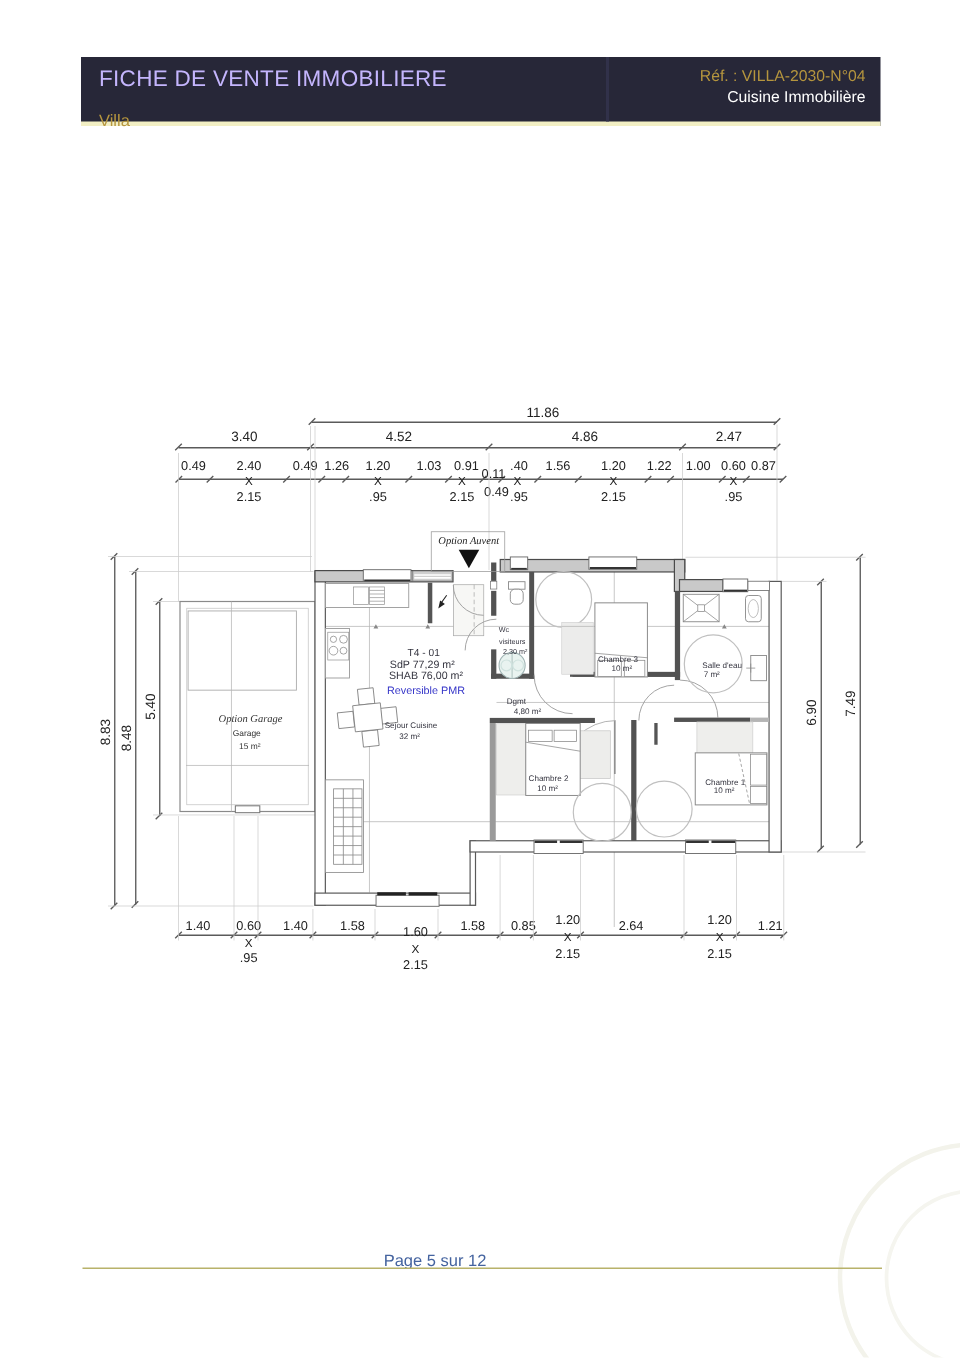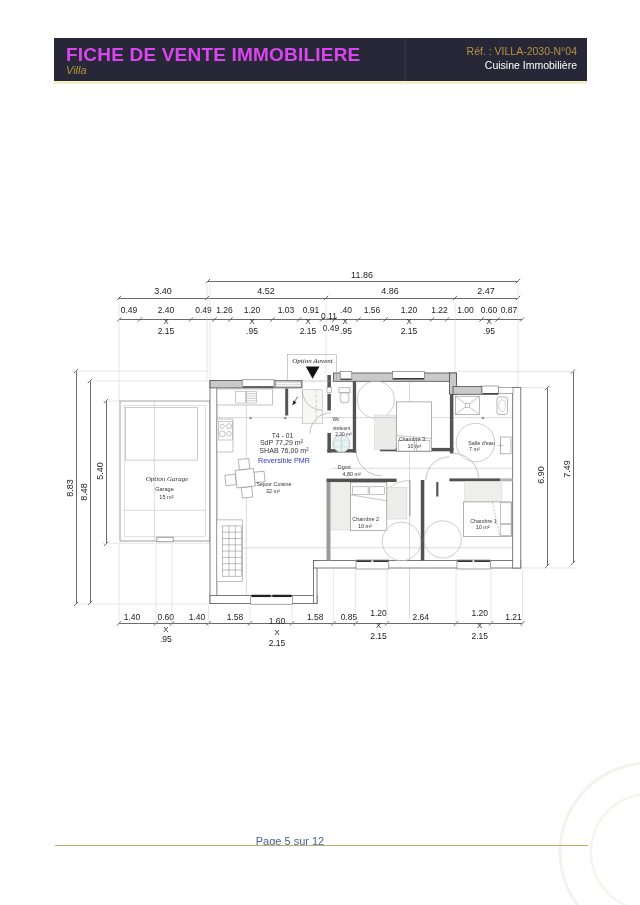--- a/index.html
+++ b/index.html
@@ -1,20 +1,20 @@
 <!DOCTYPE html>
 <html><head>
 <meta charset="utf-8">
 <style>
 html,body{margin:0;padding:0;}
 body{width:640px;height:905px;background:#ffffff;font-family:"Liberation Sans",sans-serif;position:relative;overflow:hidden;}
 .hbar{position:absolute;left:54px;top:38px;width:533px;height:43px;background:#272738;border-bottom:3px solid #f2efc4;}
 .hsep{position:absolute;left:350px;top:0;width:2px;height:43px;background:#31314a;}
-.htitle{position:absolute;left:12px;top:6px;color:#d946ef;font-size:19px;font-weight:bold;letter-spacing:0.2px;}
-.hvilla{position:absolute;left:12px;top:26px;color:#b5953e;font-size:11px;font-style:italic;}
+.htitle{position:absolute;left:12px;top:6px;color:#c4b5fd;font-size:15px;font-weight:normal;letter-spacing:0.2px;}
+.hvilla{position:absolute;left:12px;top:37px;color:#b5953e;font-size:11px;}
 .href1{position:absolute;right:10px;top:7px;color:#b5953e;font-size:10.5px;}
 .href2{position:absolute;right:10px;top:20.5px;color:#ffffff;font-size:10.5px;}
 .foot-line{position:absolute;left:55px;top:845px;width:533px;height:1px;background:#b8b26a;}
 .foot-text{position:absolute;left:0;top:834.5px;width:580px;text-align:center;color:#44639f;font-size:11px;}
 .foot-mask{position:absolute;left:200px;top:846px;width:280px;height:12px;background:#ffffff;}
 svg{position:absolute;left:0;top:0;}
 </style>
 </head>
 <body>
 

